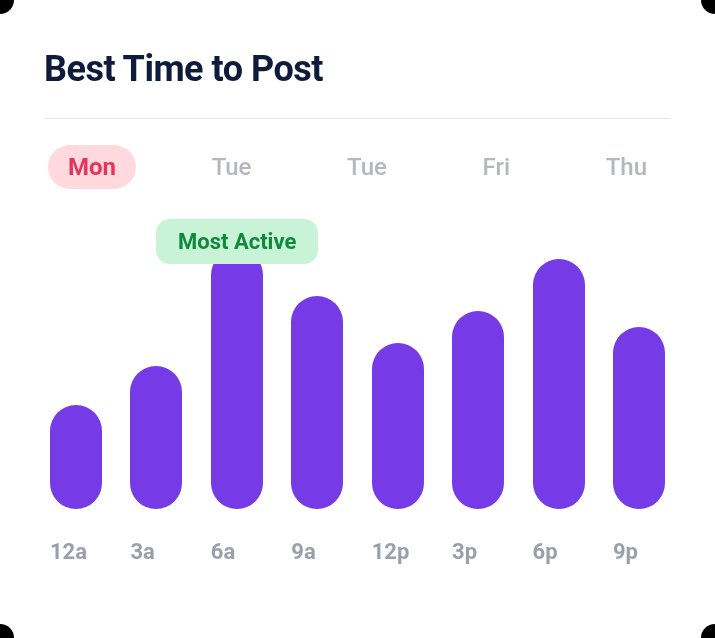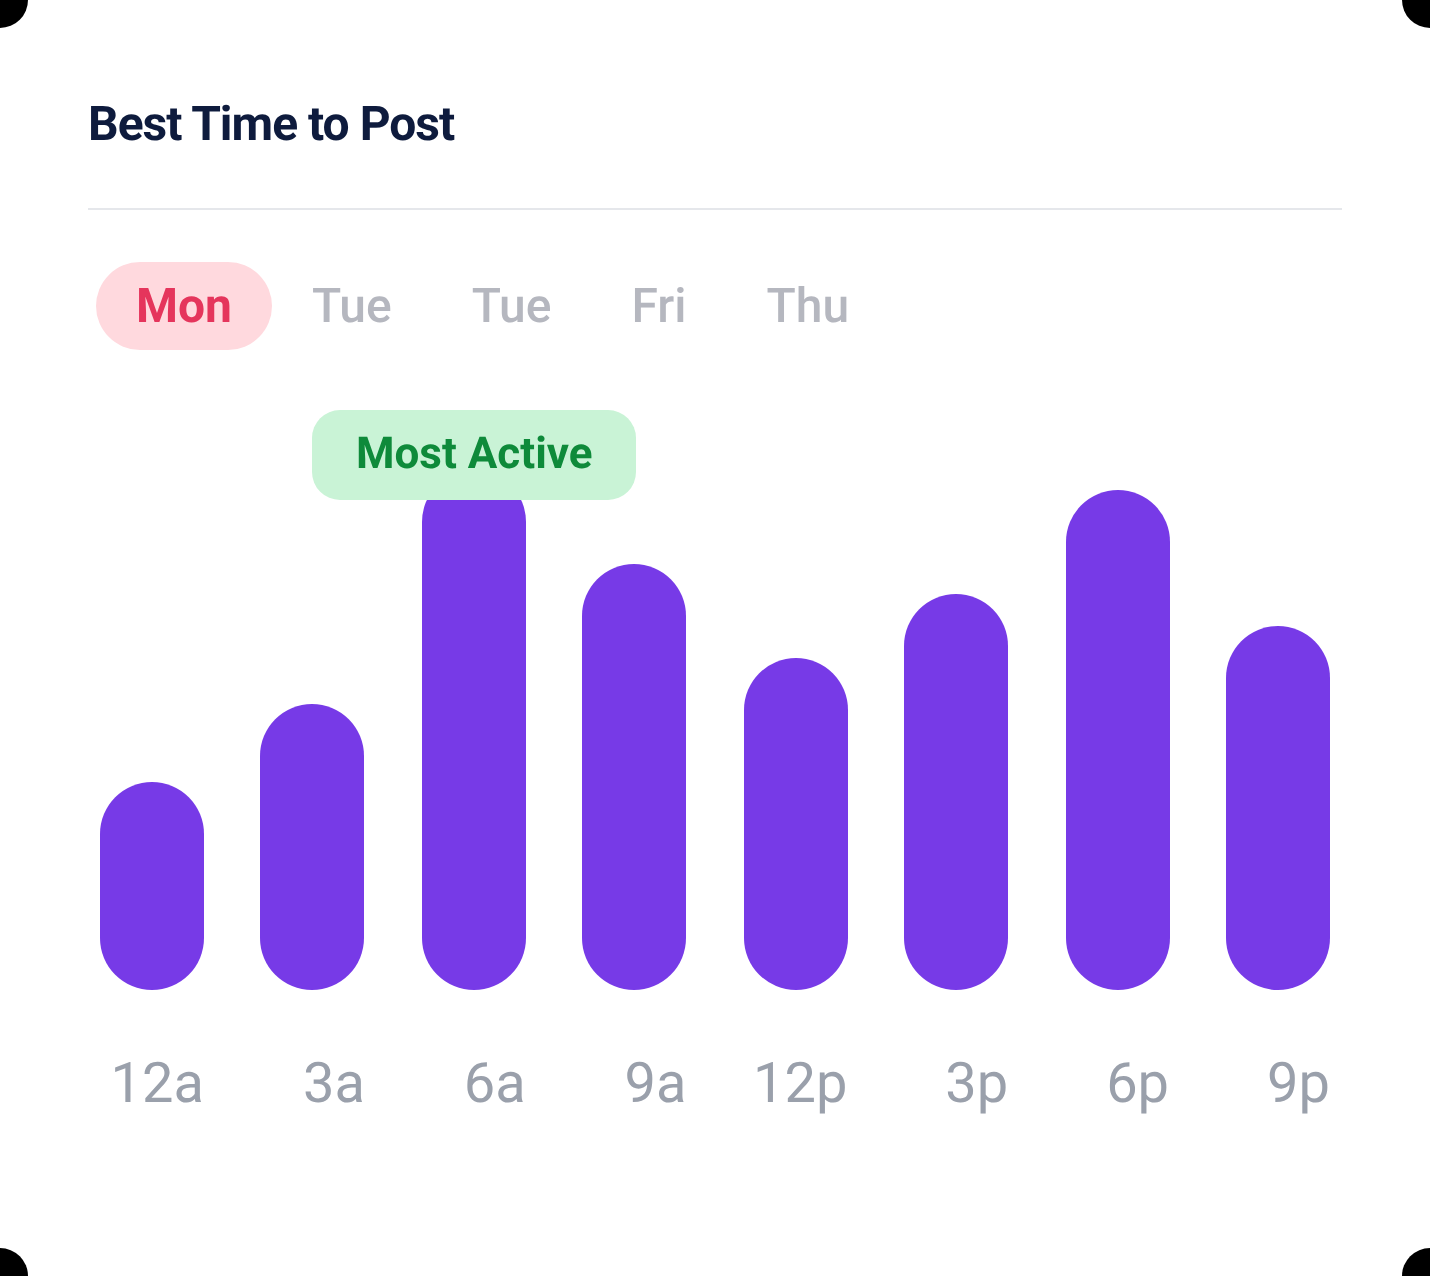--- a/index.html
+++ b/index.html
@@ -12,35 +12,35 @@
     overflow: hidden;
   }
   .card {
     padding: 48px 44px 40px 44px;
     background: #fff;
     border-radius: 24px;
     width: 715px;
     height: 638px;
   }
   .title {
-    font-size: 24px;
+    font-size: 36px;
     font-weight: 700;
     color: #0e1b3d;
     letter-spacing: -0.5px;
   }
   .divider {
     height: 1px;
     background: #e5e7eb;
     margin: 28px 0 26px 0;
   }
   .days {
     display: flex;
     align-items: center;
     gap: 0;
-    justify-content: flex-start;
+    justify-content: space-between;
     padding: 0 4px;
   }
   .day {
     font-size: 24px;
     color: #b5b7bf;
     font-weight: 500;
     padding: 8px 20px;
     border-radius: 999px;
     cursor: pointer;
   }
@@ -79,24 +79,24 @@
     border-radius: 26px;
   }
   .xaxis {
     display: flex;
     justify-content: space-between;
     margin-top: 30px;
     padding: 0 6px;
   }
   .xlabel {
     width: 52px;
-    text-align: right;
-    font-size: 28px;
+    text-align: left;
+    font-size: 22px;
     color: #9aa0ab;
-    font-weight: 400;
+    font-weight: 700;
   }
   
   .notch {
     position: absolute;
     width: 14px;
     height: 14px;
     background: #000;
   }
   .notch.tl { top: 0; left: 0; border-bottom-right-radius: 14px; }
   .notch.tr { top: 0; right: 0; border-bottom-left-radius: 14px; }

